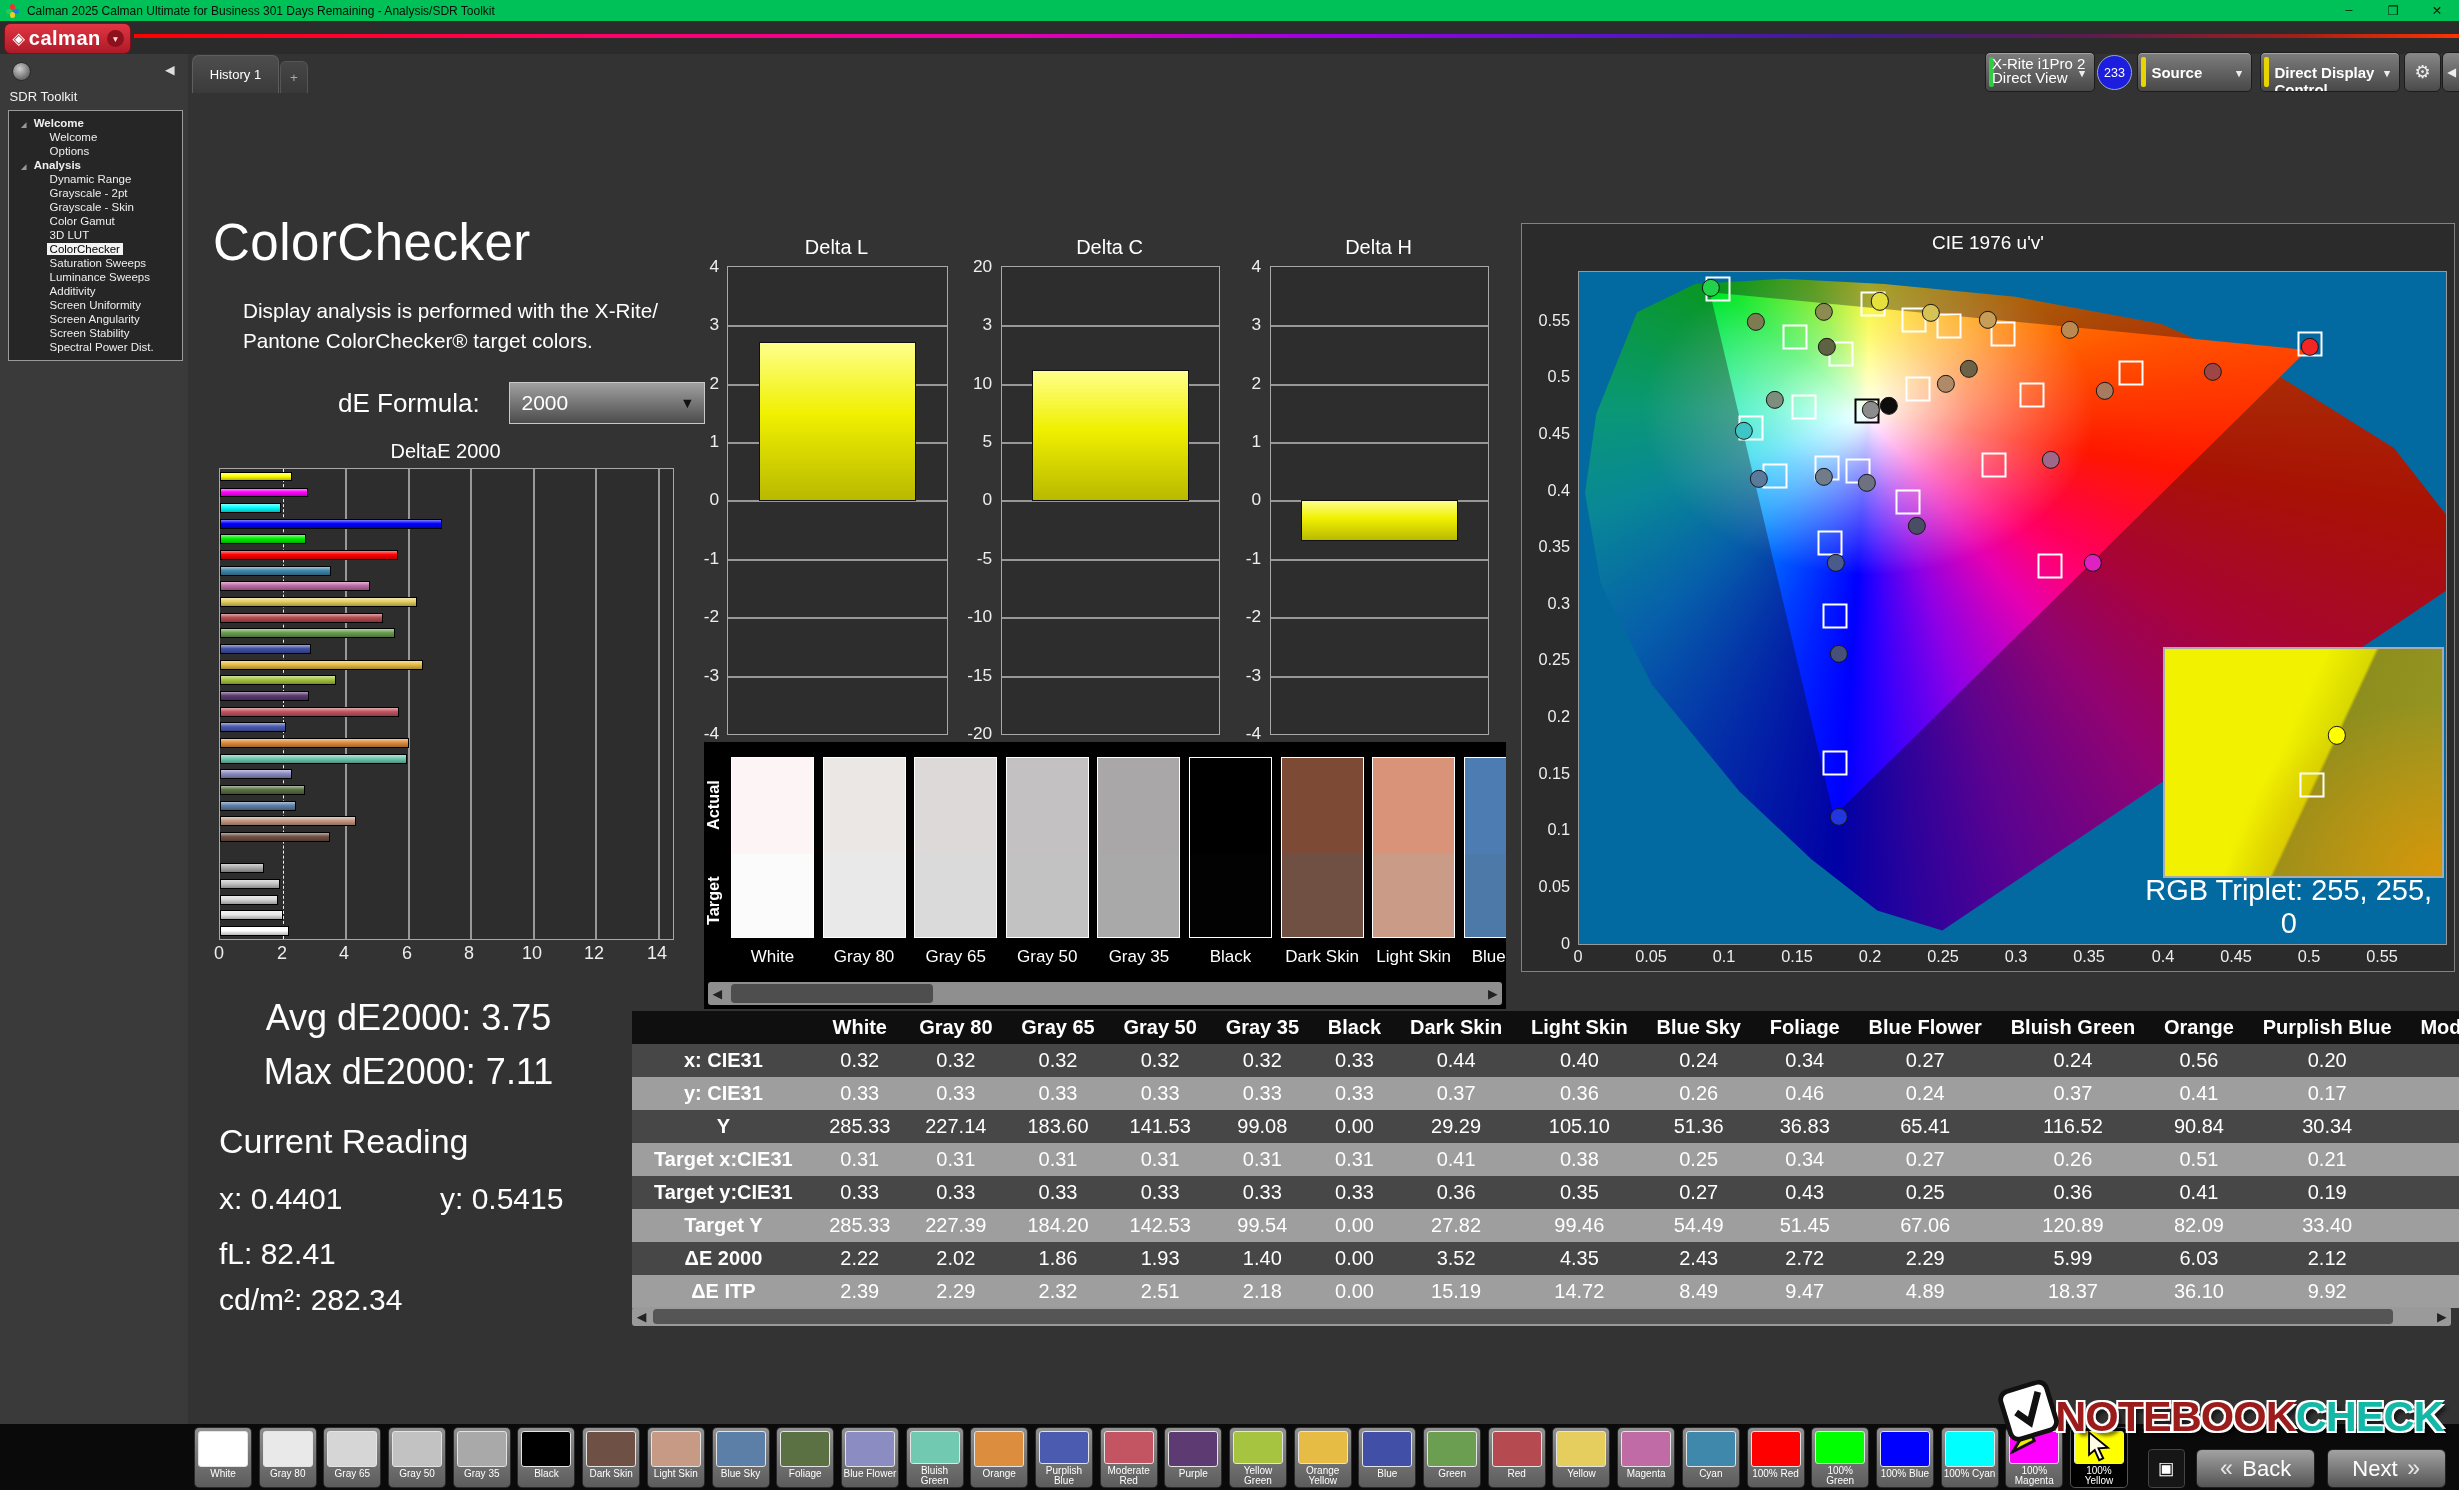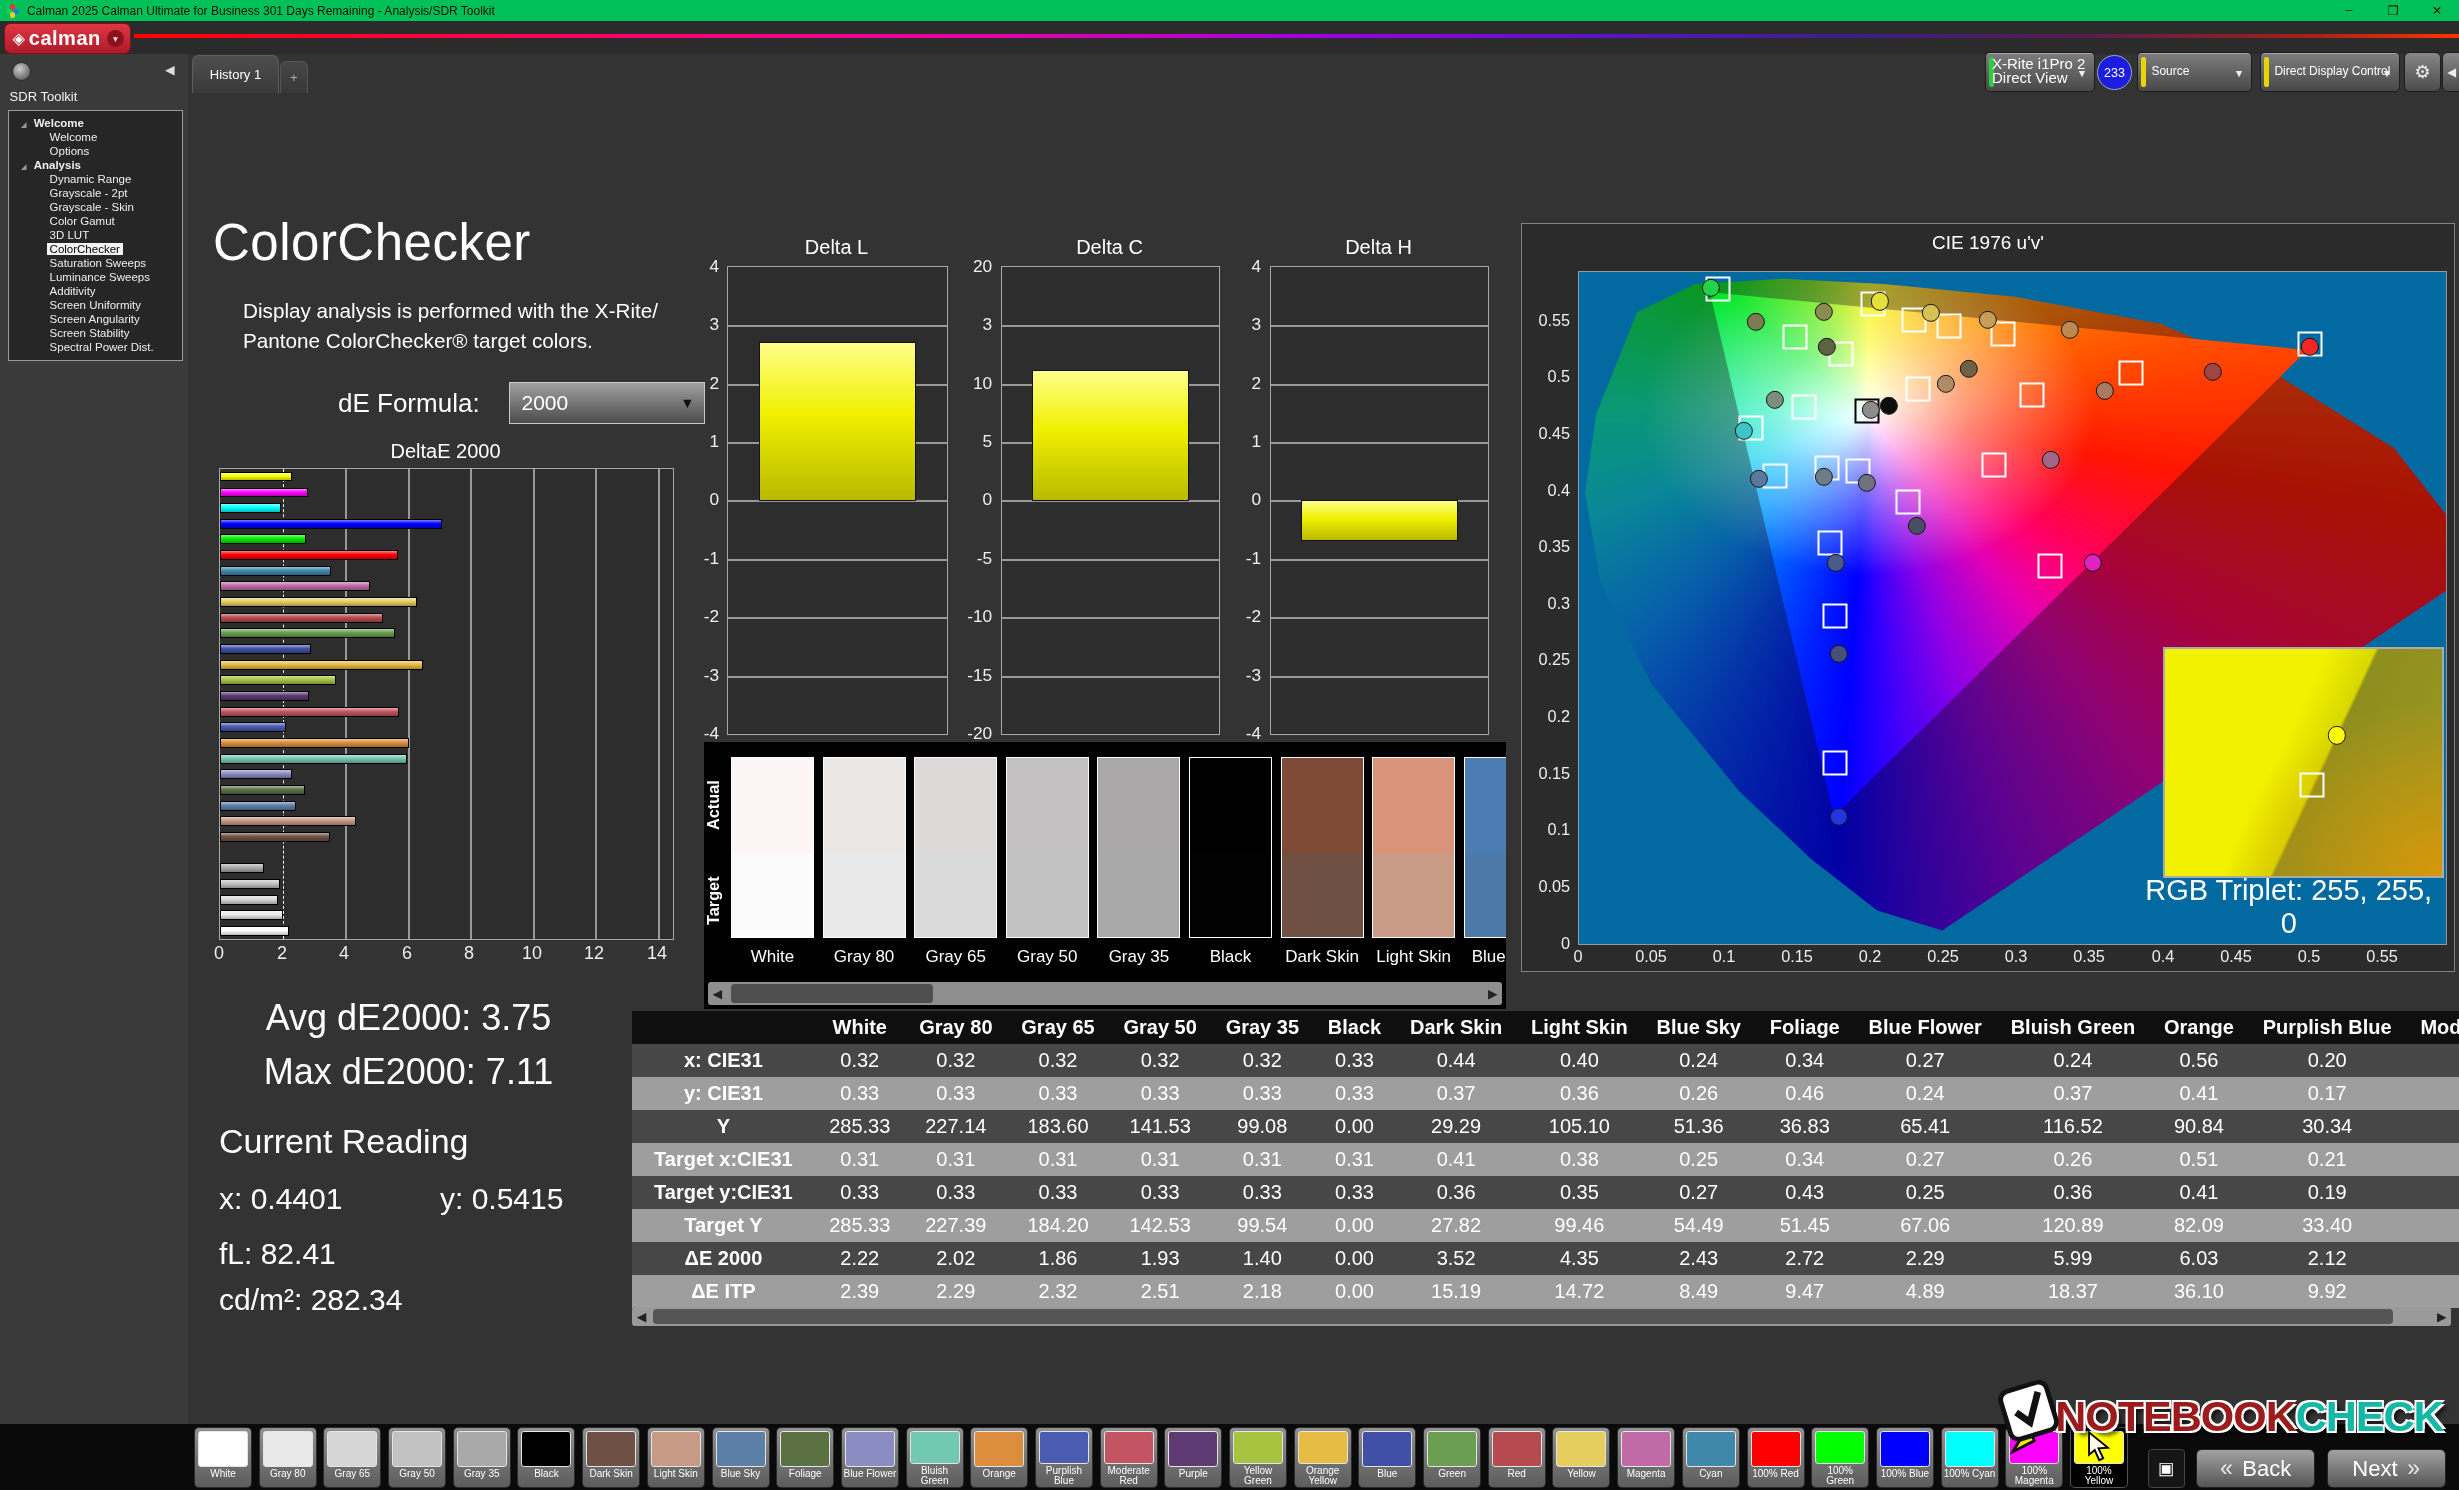--- a/index.html
+++ b/index.html
@@ -30,21 +30,21 @@
   #grad-line{position:absolute;left:134px;top:13.4px;width:2325px;height:3.8px;
              background:linear-gradient(90deg,#ff0000 0%,#ff0066 20%,#e400ae 38%,#9900e6 52%,
                         #5a14c8 63%,#3d1e8a 74%,#5a1c4e 84%,#a02018 93%,#ff3300 100%);}
 
   
   .dd{position:absolute;top:52px;height:38px;border-radius:4.8px;border:1px solid #1c1c1c;
       background:linear-gradient(#7d7d7d,#484848);box-shadow:inset 0 1px 0 rgba(255,255,255,.3);
       color:#fff;overflow:hidden;}
   .dd .cbar{position:absolute;left:2.9px;top:3.8px;bottom:3.8px;width:4.8px;border-radius:1.9px;}
   .dd .dtxt{position:absolute;left:6px;top:3.8px;font-size:15px;line-height:14.4px;}
-  .dd .dtxt1{position:absolute;left:13.4px;top:10.6px;font-size:12px;}
+  .dd .dtxt1{position:absolute;left:13.4px;top:10.6px;font-size:15px;font-weight:bold;}
   .dd .darr{position:absolute;right:6.7px;top:14.4px;font-size:10.6px;color:#eee;}
   #dd-meter{left:1985px;width:108px;}
   #meter-badge{position:absolute;left:2097px;top:55px;width:33px;height:33px;border-radius:50%;
                background:#1d1de0;border:1.9px solid #9ab;color:#fff;font-size:12.5px;
                display:flex;align-items:center;justify-content:center;}
   #dd-source{left:2137px;width:113px;}
   #dd-ddc{left:2260px;width:138px;}
   .tool-btn{position:absolute;top:52px;height:38px;border-radius:5.8px;border:1px solid #1c1c1c;
             background:linear-gradient(#888,#4a4a4a);color:#eee;display:flex;align-items:center;
             justify-content:center;}

